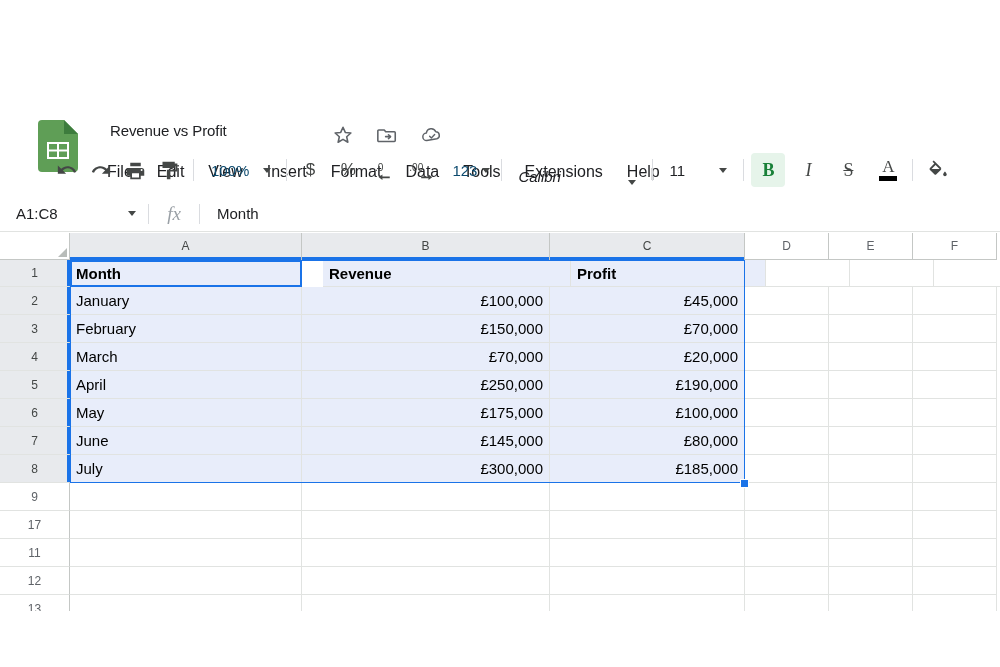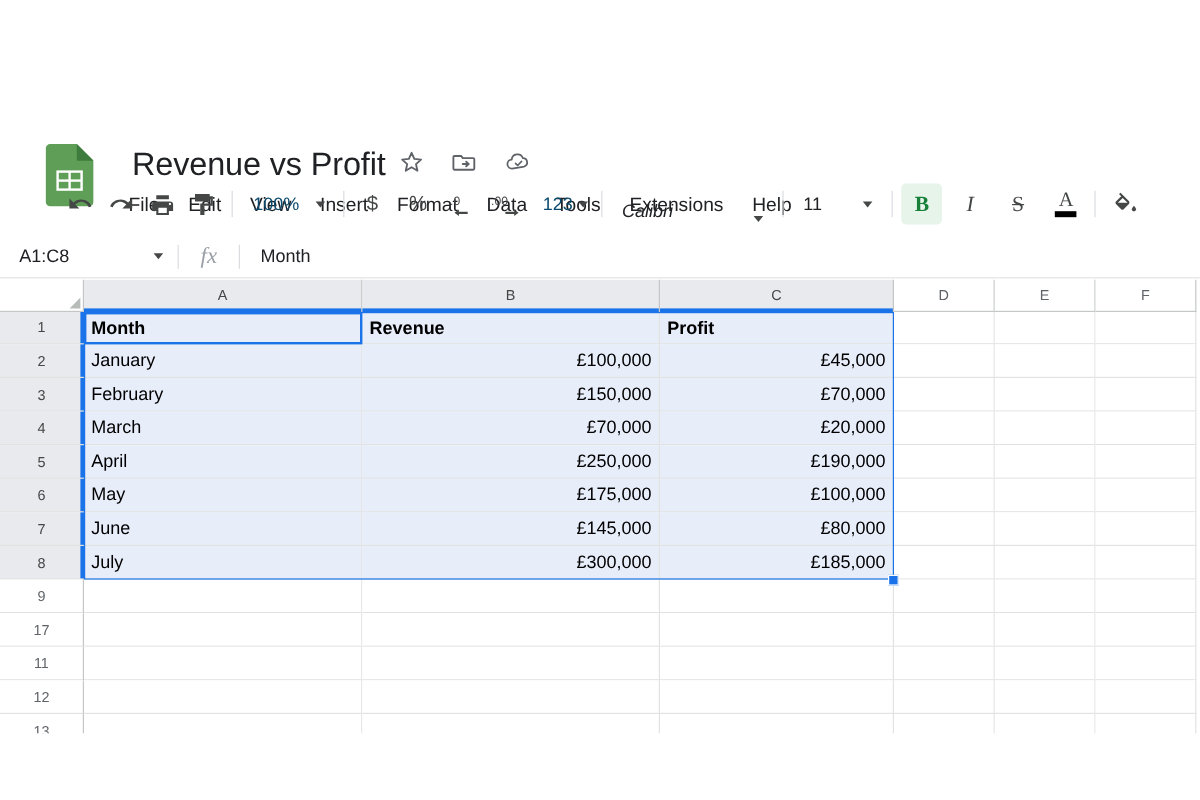--- a/index.html
+++ b/index.html
@@ -13,21 +13,21 @@
   #app { position: relative; width: 1000px; height: 667px; background:#fff; }
 
   
   .titlebar { position:absolute; left:0; top:54px; width:1000px; height:88px; }
 
   .doc-icon { position:absolute; left:38px; top:66px; width:40px; height:52px; }
   .doc-icon svg { display:block; }
 
   .doc-title {
     position:absolute; left:110px; top:68px;
-    font-size:27px; color:#202124; letter-spacing:-0.1px;
+    font-size:15px; color:#202124; letter-spacing:-0.1px;
     white-space:nowrap;
   }
 
   .title-icons { position:absolute; left:332px; top:70px; display:flex; gap:22px; align-items:center; }
   .title-icons .ic { width:22px; height:22px; display:block; color:#5f6368; }
 
   .menubar { position:absolute; left:105px; top:108px; display:flex; gap:20px; align-items:center; }
   .menubar .mi {
     font-size:16px; color:#202124; white-space:nowrap;
     padding:1px 2px; border-radius:4px; cursor:default;
@@ -352,21 +352,21 @@
         <div class="rowhead sel" style="height: 28px;">8</div>
         <div class="rowhead" style="height: 28px;">9</div>
         <div class="rowhead" style="height: 28px;">17</div>
         <div class="rowhead" style="height: 28px;">11</div>
         <div class="rowhead" style="height: 28px;">12</div>
         <div class="rowhead" style="height: 28px;">13</div>
       </div>
     <div class="cells" id="cells">
         <div class="grid-row">
           <div class="cell selfill bold" style="width: 232px; height: 27px;">Month</div>
-          <div class="cell selfill bold" style="width: 248px; height: 27px;">Revenue</div>
+          <div class="cell selfill bold" style="width: 248px; height: 27px; margin-left: 21px;">Revenue</div>
           <div class="cell selfill bold" style="width: 195px; height: 27px;">Profit</div>
           <div class="cell" style="width: 84px; height: 27px;"></div>
           <div class="cell" style="width: 84px; height: 27px;"></div>
           <div class="cell" style="width: 84px; height: 27px;"></div>
         </div>
         <div class="grid-row">
           <div class="cell selfill" style="width: 232px; height: 28px;">January</div>
           <div class="cell selfill right" style="width: 248px; height: 28px;">£100,000</div>
           <div class="cell selfill right" style="width: 195px; height: 28px;">£45,000</div>
           <div class="cell" style="width: 84px; height: 28px;"></div>

